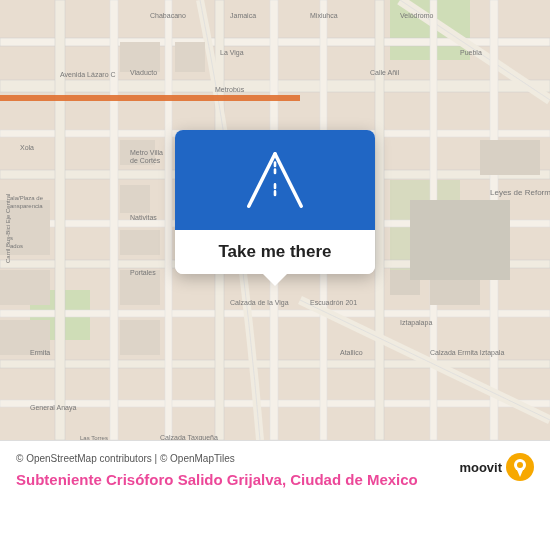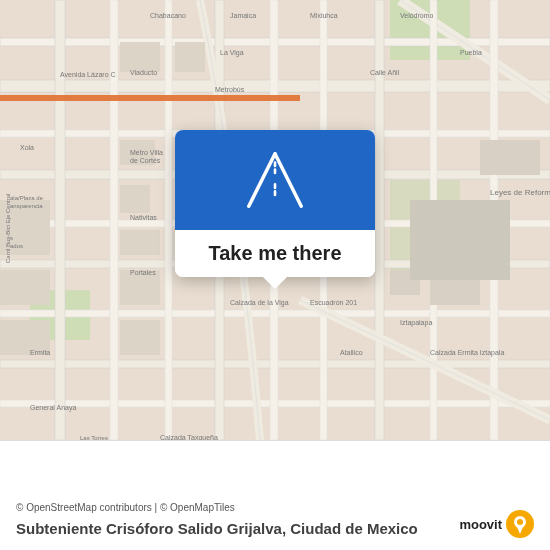--- a/index.html
+++ b/index.html
@@ -27,39 +27,39 @@
       position: absolute;
       top: 0; left: 0;
     }
 
     
     #info-bar {
       width: 550px;
       height: 110px;
       background: #fff;
       display: flex;
-      align-items: flex-end;
+      align-items: flex-start;
       padding: 12px 16px;
       border-top: 1px solid #ddd;
     }
 
     #info-content {
       flex: 1;
     }
 
     #attribution {
       font-size: 10px;
       color: #555;
       margin-bottom: 6px;
     }
 
     #location-title {
       font-size: 15px;
       font-weight: bold;
-      color: #404040;
+      color: #ec4899;
       line-height: 1.3;
     }
 
     #moovit-logo {
       display: flex;
       align-items: center;
       margin-left: 12px;
     }
 
     #moovit-logo .logo-text {
@@ -104,21 +104,21 @@
       justify-content: center;
     }
 
     #popup-button {
       display: block;
       width: 100%;
       padding: 12px 16px;
       background: white;
       border: none;
       border-radius: 0 0 8px 8px;
-      font-size: 20px;
+      font-size: 17px;
       font-weight: 600;
       color: #222;
       cursor: pointer;
       text-align: center;
     }
 
     
     #popup-card::after {
       content: '';
       position: absolute;

